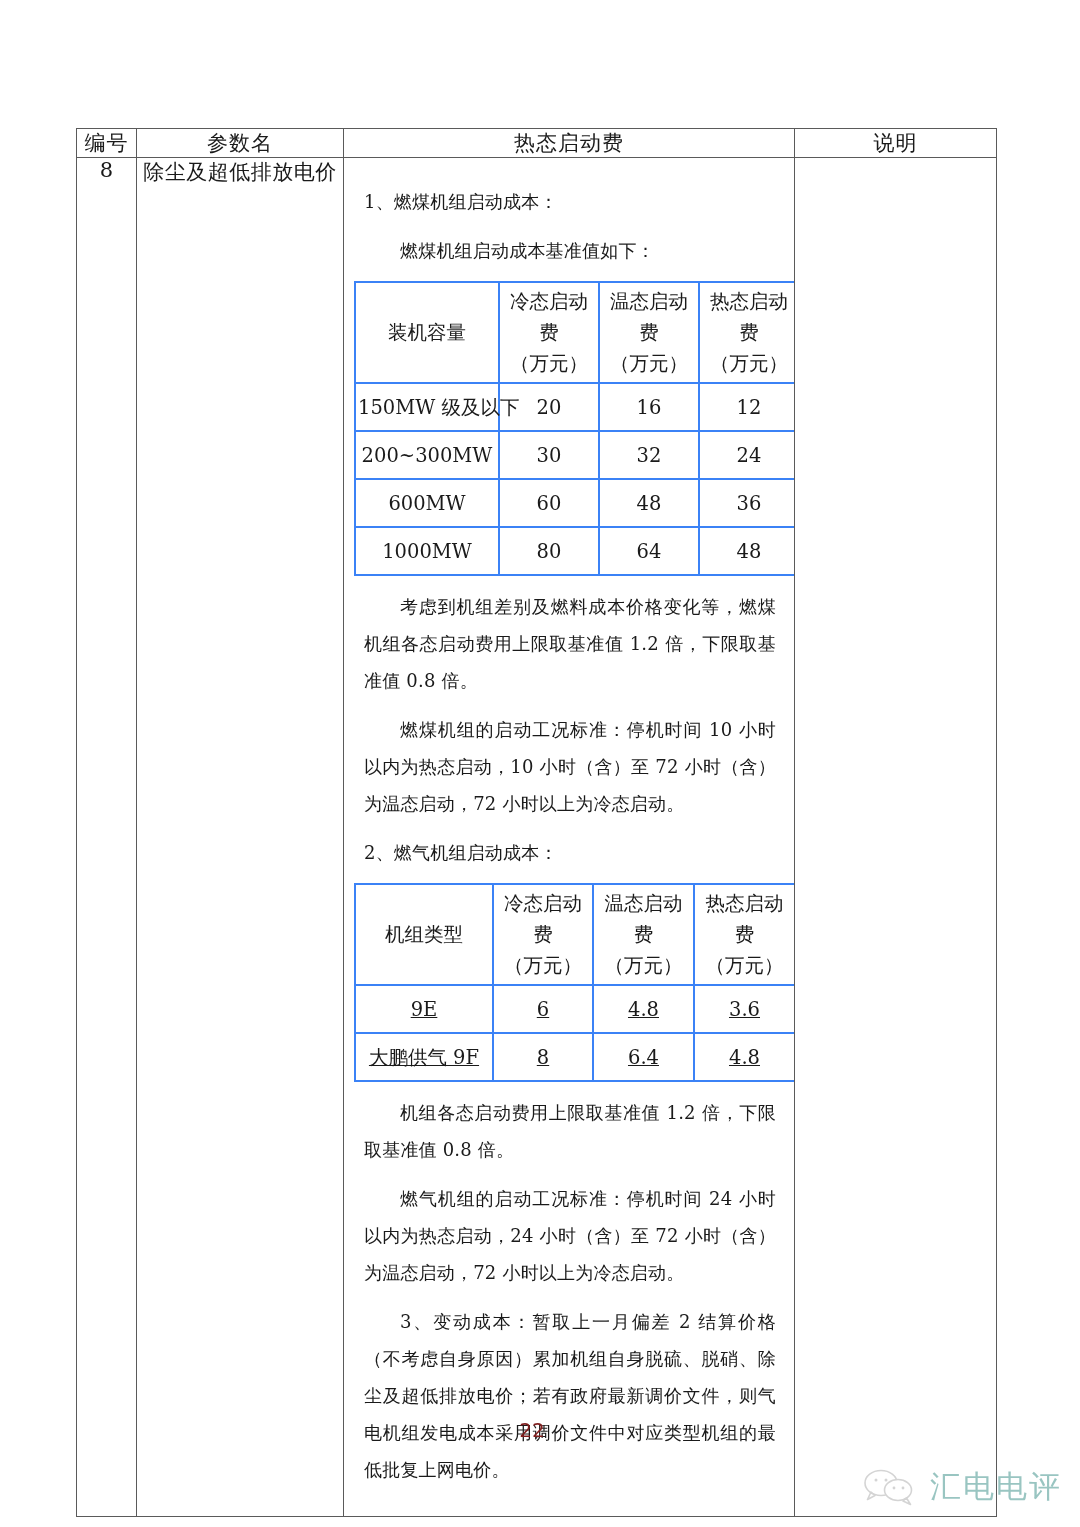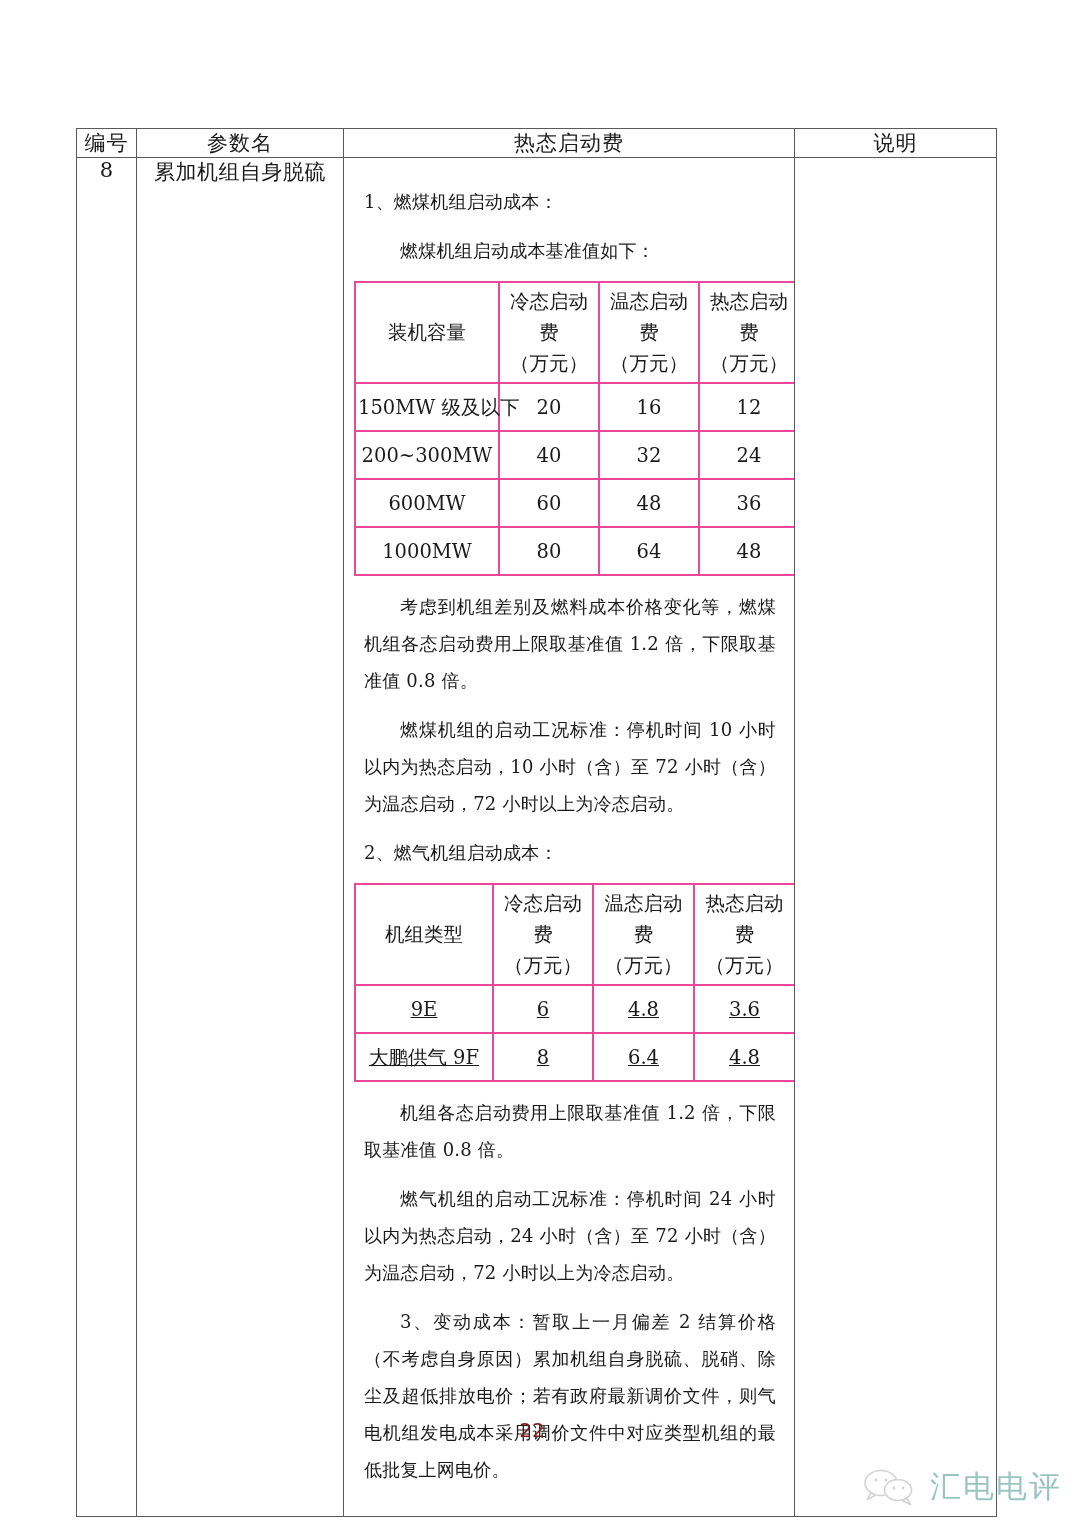--- a/index.html
+++ b/index.html
@@ -74,21 +74,21 @@
   .p-indent { text-indent: 2em; }
   .p-num    { text-indent: 0; }
 
   
   .inner-table {
     border-collapse: collapse;
     table-layout: fixed;
     margin: 6px 0 4px 2px;
   }
   .inner-table td {
-    border: 2px solid #ec4899;
+    border: 2px solid #3b82f6;
     text-align: center;
     vertical-align: middle;
     font-size: 19.5px;
     line-height: 31px;
     padding: 3px 2px;
   }
   .inner-table .hd { font-size: 19.5px; }
 
   
   .t1 { width: 444px; }
@@ -156,21 +156,21 @@
       <th class="hdr-cell">参数名</th>
       <th class="hdr-cell">热态启动费</th>
       <th class="hdr-cell">说明</th>
     </tr>
   </thead>
   <tbody>
     <tr>
 
       <td class="cell-no">8</td>
 
-      <td class="cell-name">累加机组自身脱硫</td>
+      <td class="cell-name">除尘及超低排放电价</td>
 
       <td>
         <div class="value-body">
 
           <p class="p p-num">1、燃煤机组启动成本：</p>
           <p class="p p-indent">燃煤机组启动成本基准值如下：</p>
 
           <table class="inner-table t1">
             <colgroup>
                 <col class="c0">
@@ -195,21 +195,21 @@
                 </td>
               </tr>
               <tr class="row-d">
                 <td class="nowrapcell">150MW 级及以下</td>
                 <td>20</td>
                 <td>16</td>
                 <td>12</td>
               </tr>
               <tr class="row-d">
                 <td>200~300MW</td>
-                <td>40</td>
+                <td>30</td>
                 <td>32</td>
                 <td>24</td>
               </tr>
               <tr class="row-d">
                 <td>600MW</td>
                 <td>60</td>
                 <td>48</td>
                 <td>36</td>
               </tr>
               <tr class="row-d">

